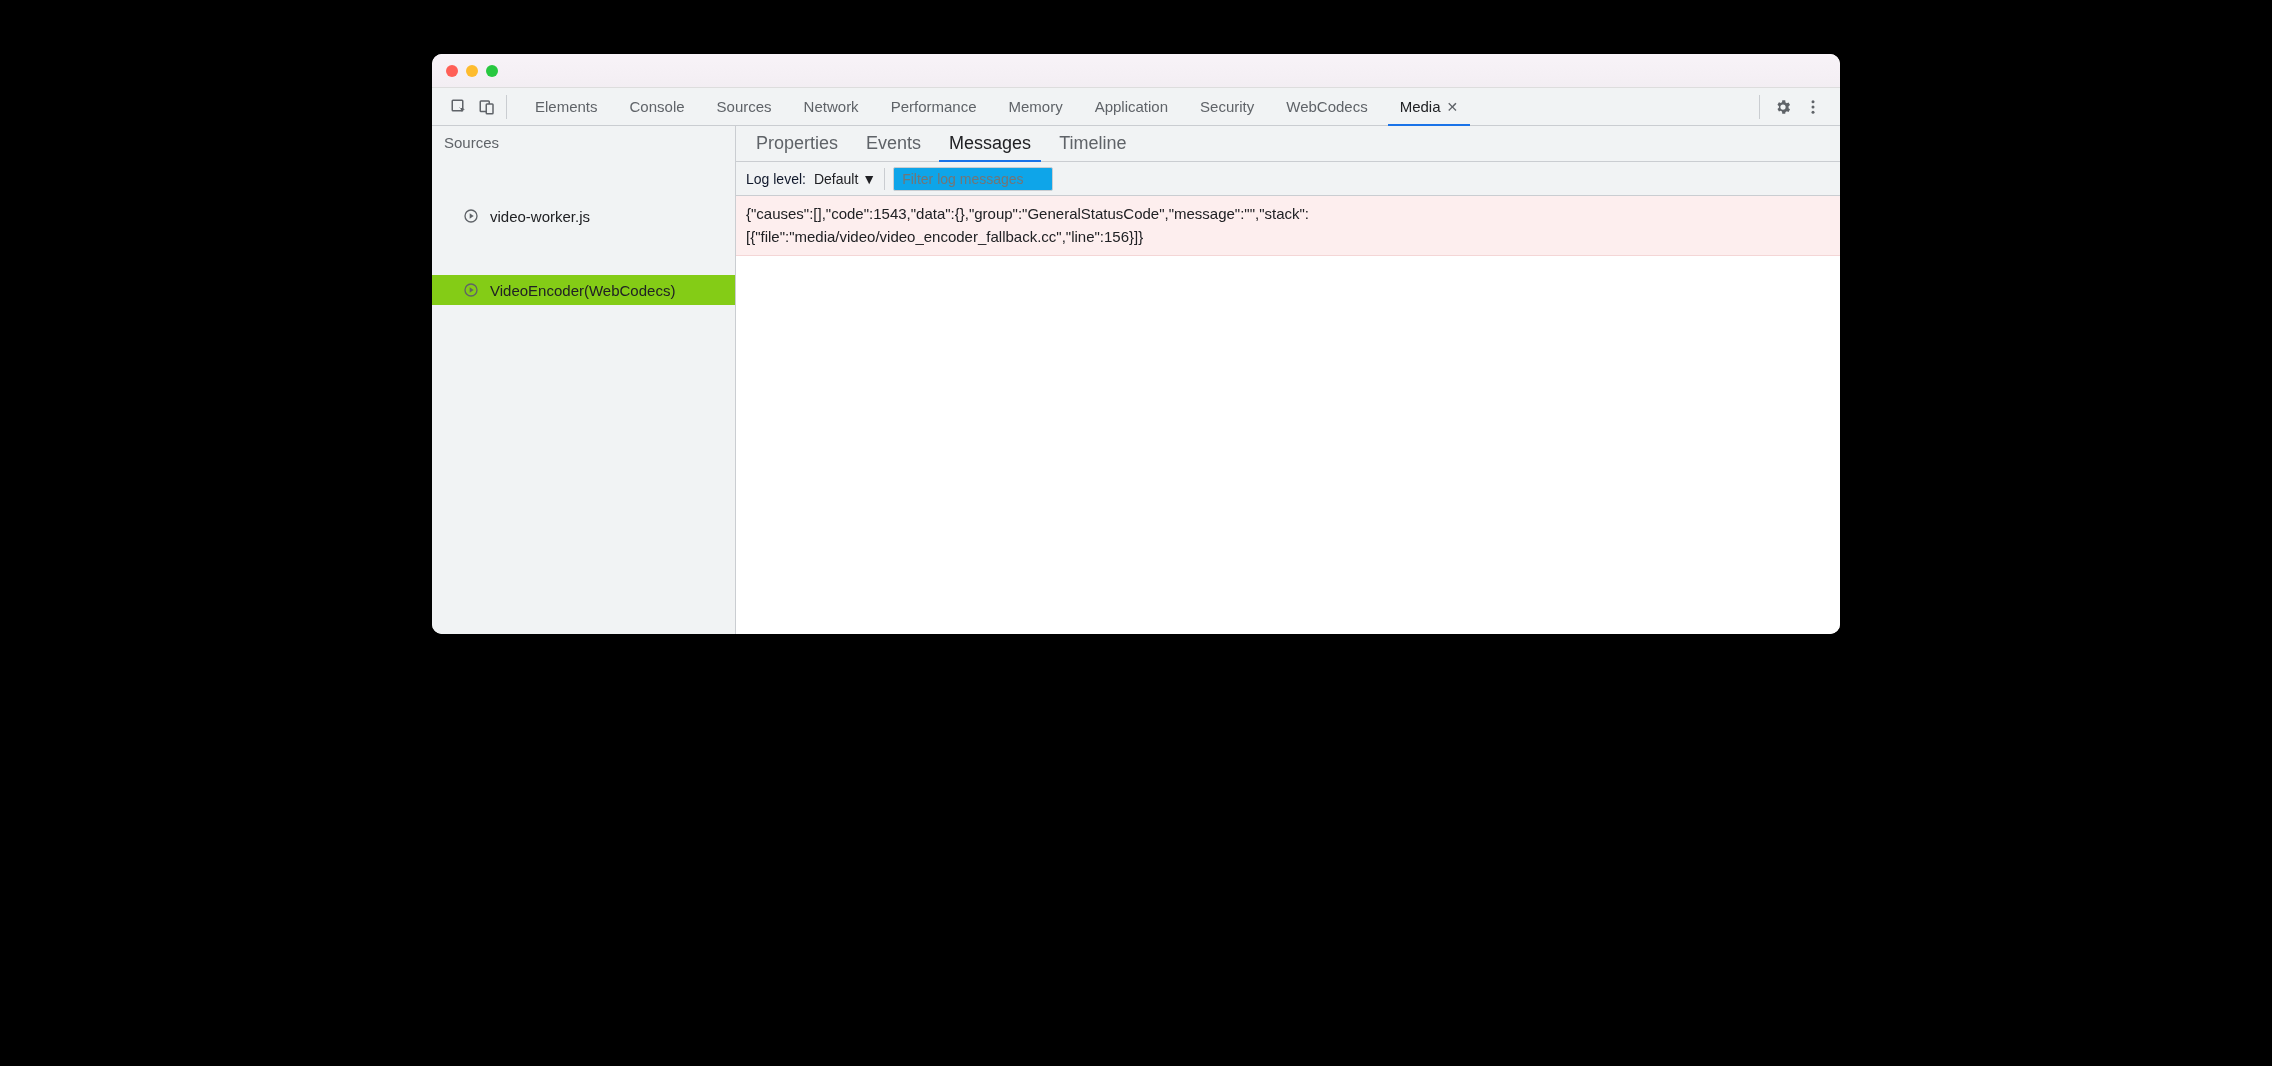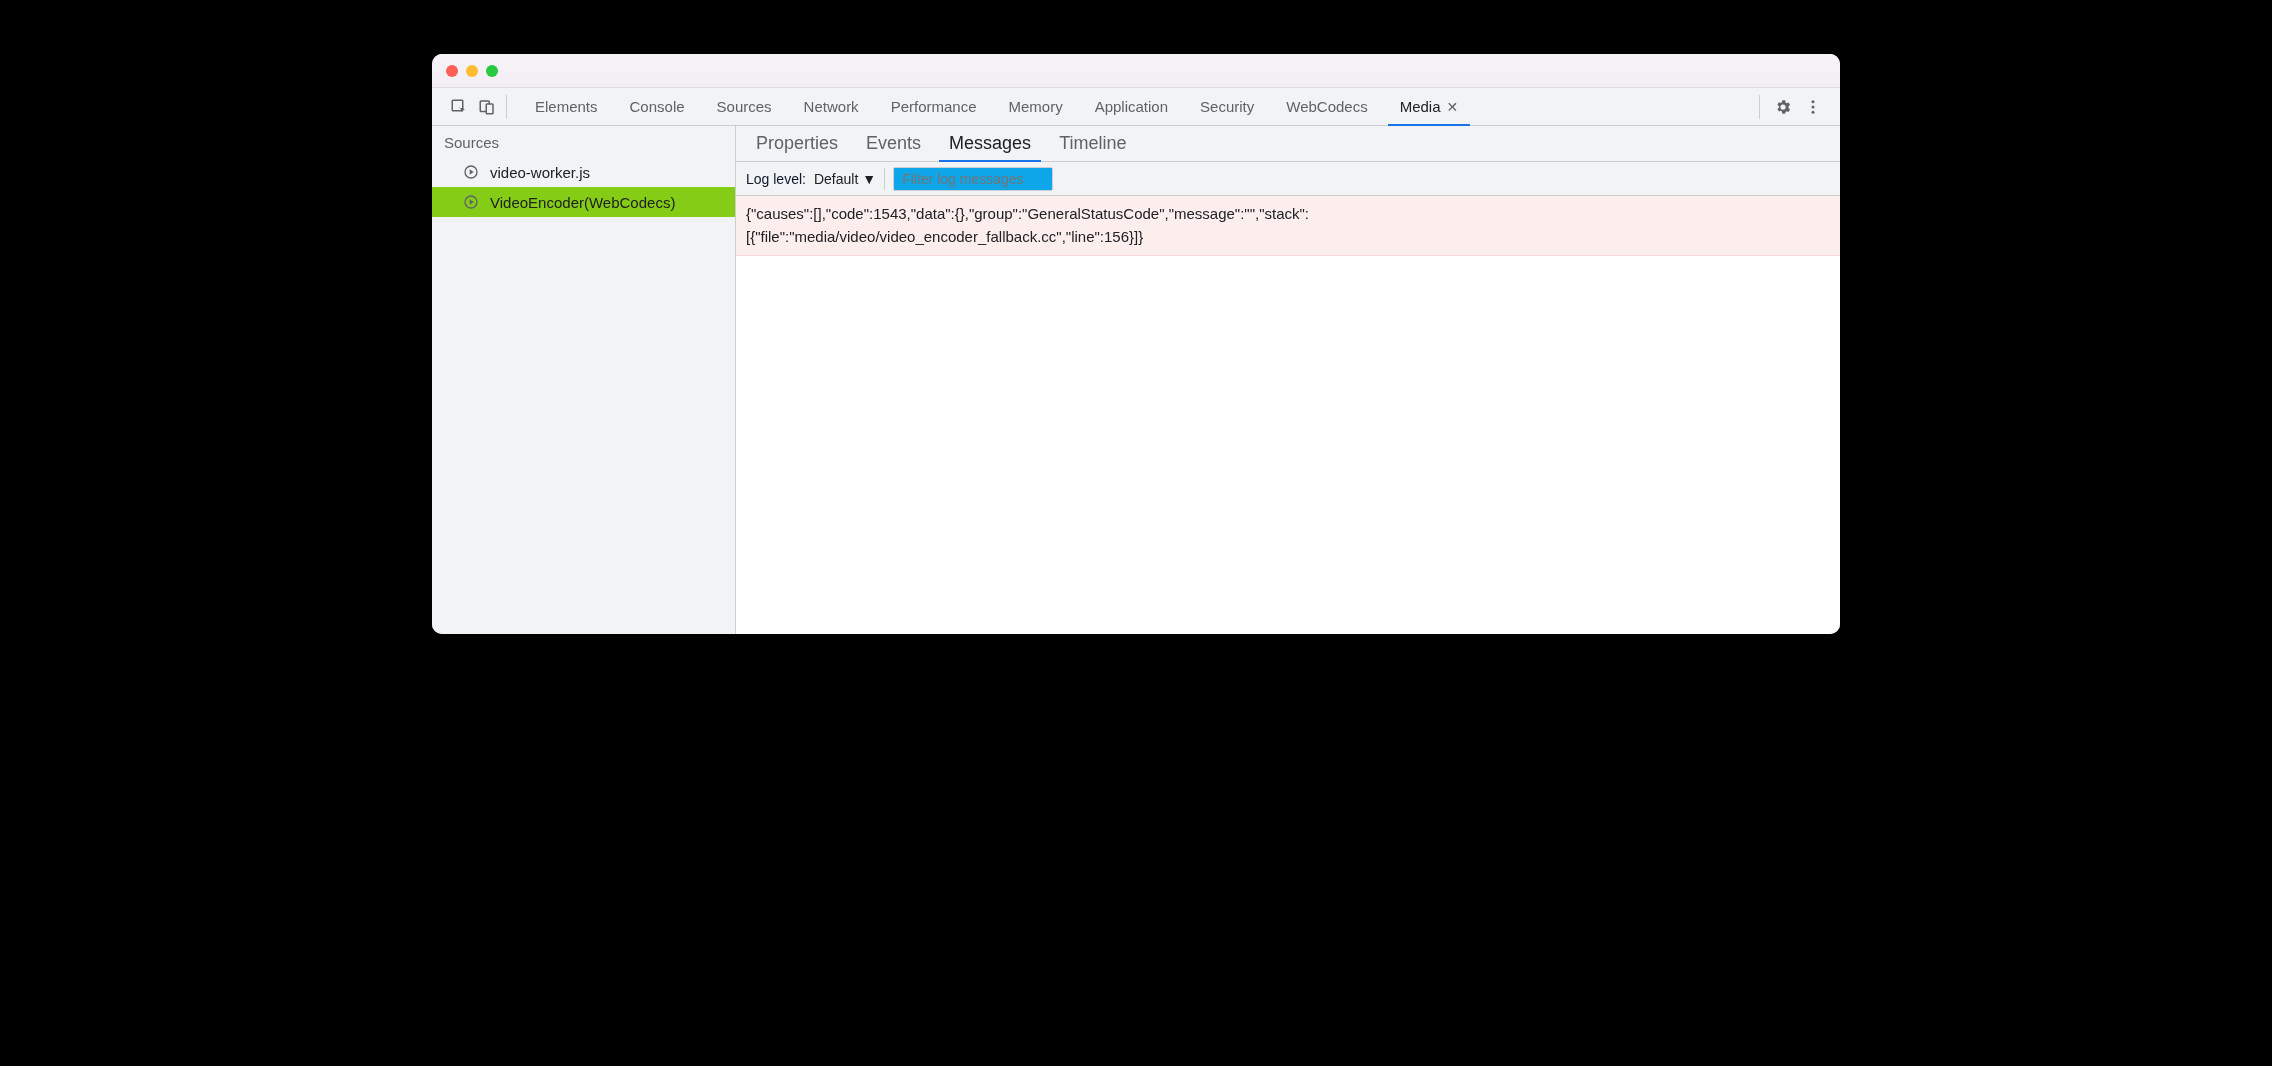--- a/index.html
+++ b/index.html
@@ -131,20 +131,21 @@
       color: #5f6368;
     }
     .player-item {
       display: flex;
       align-items: center;
       gap: 10px;
       padding: 6px 12px 6px 30px;
       font-size: 15px;
       color: #202124;
       cursor: pointer;
+      margin-top: 44px;
     }
     .player-item.selected {
       background: #84cc16;
     }
     .play-ico {
       width: 18px; height: 18px;
       display: flex; align-items: center; justify-content: center;
       color: #5f6368;
     }
     .main {

